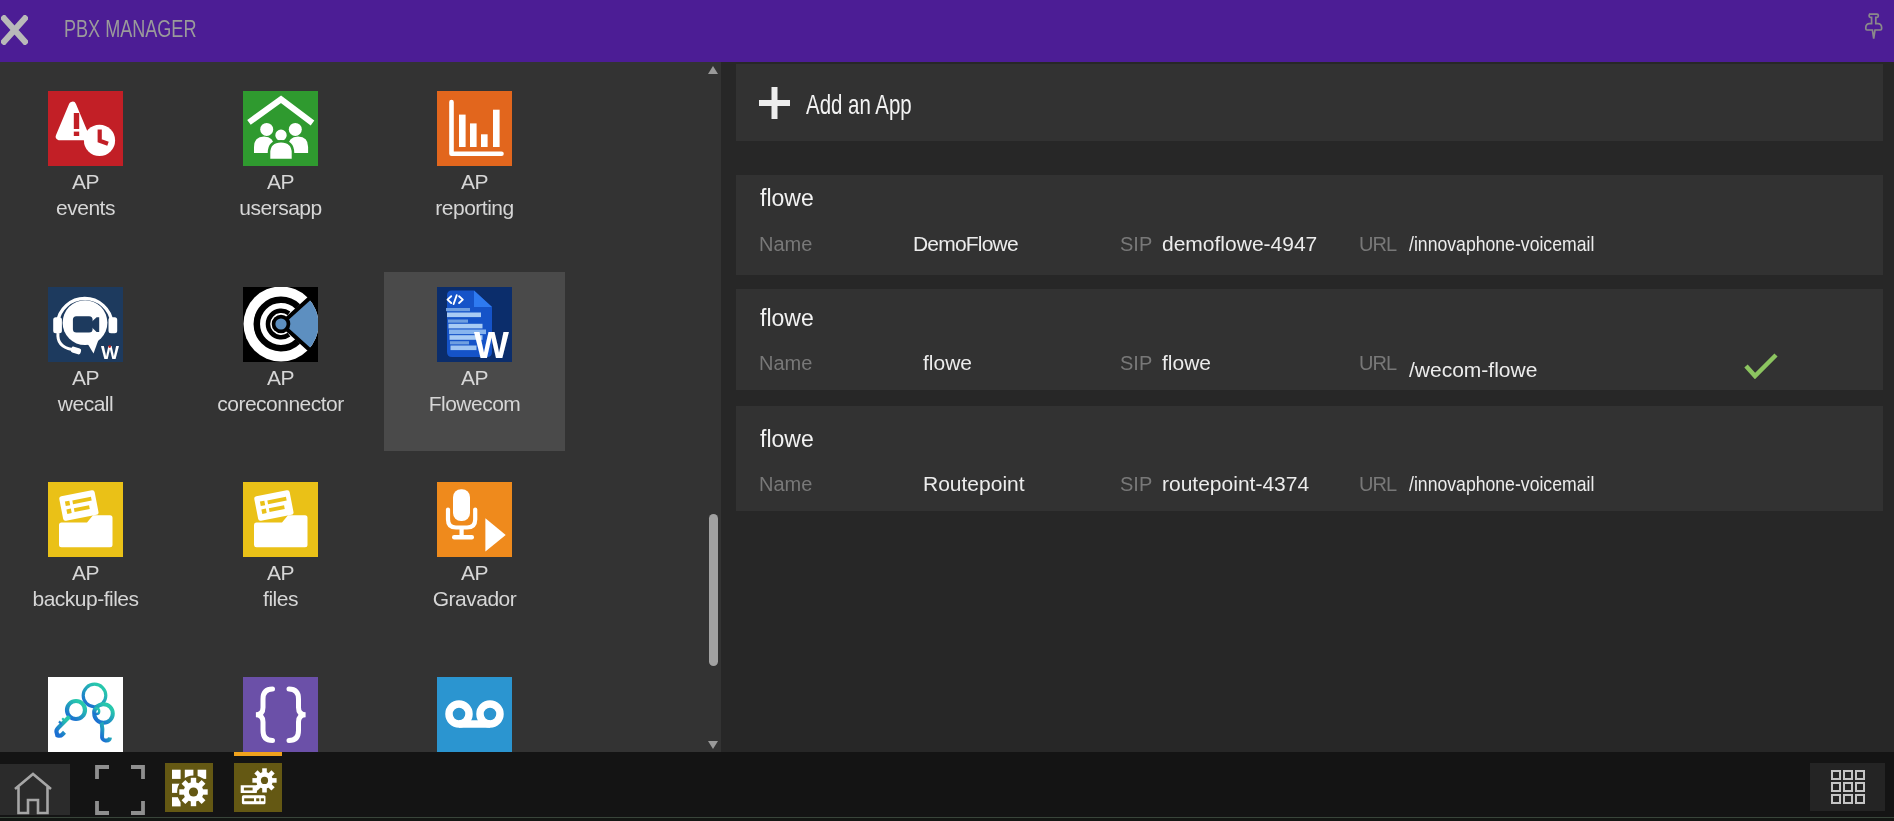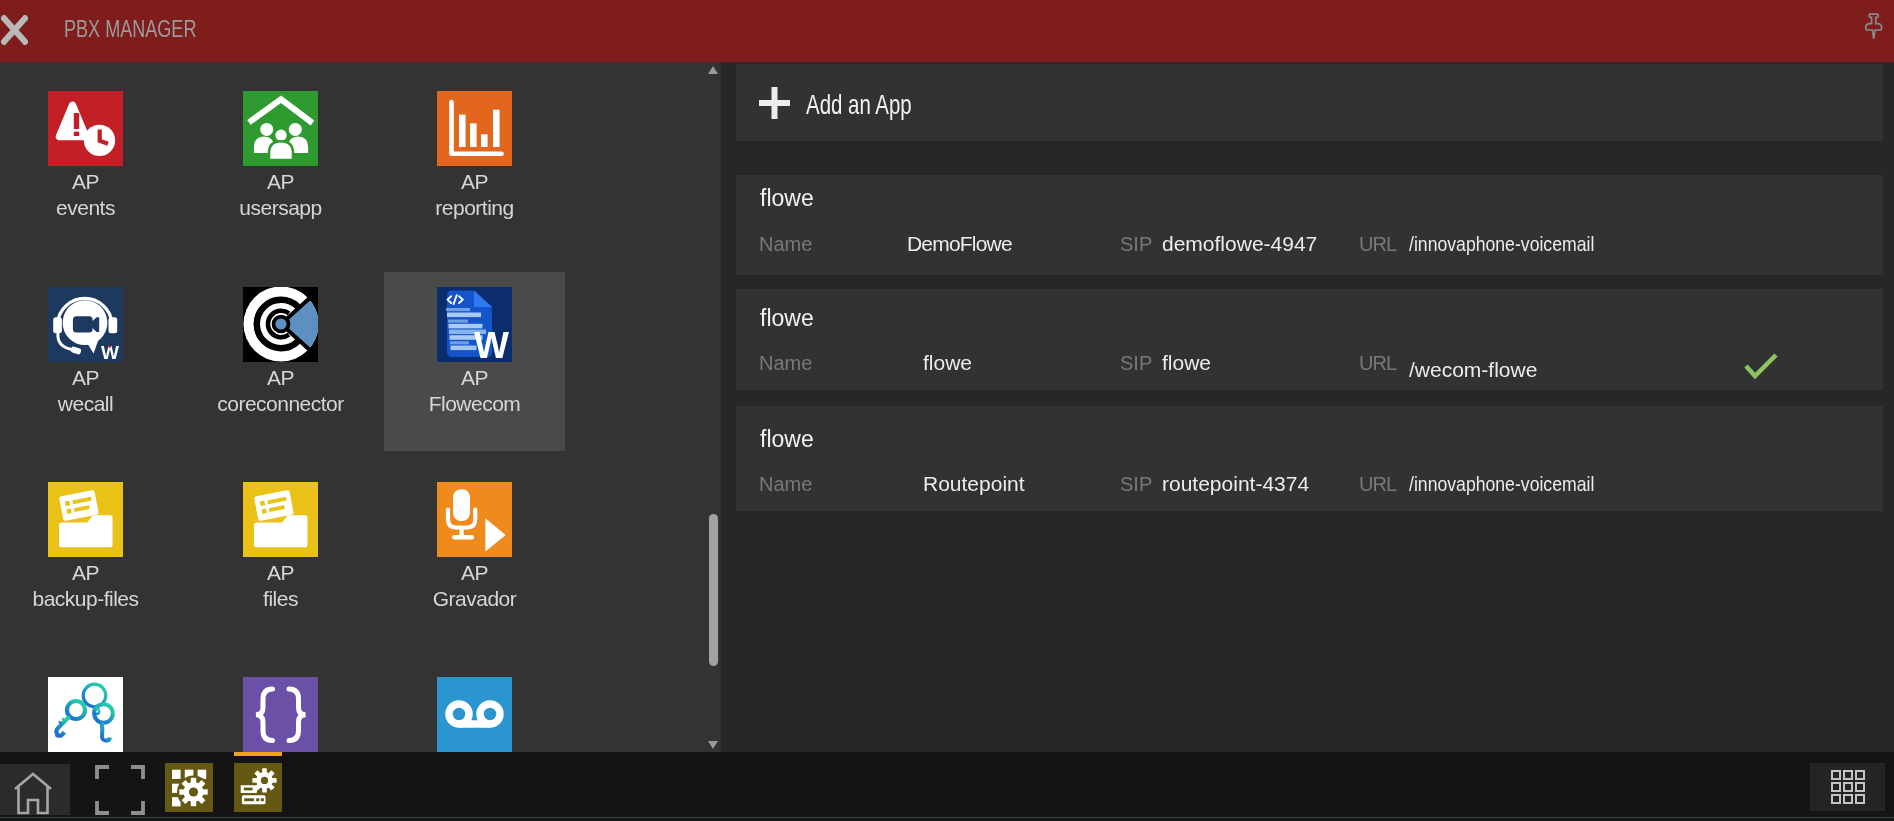--- a/index.html
+++ b/index.html
@@ -1,19 +1,19 @@
 <!DOCTYPE html>
 <html><head>
 <meta charset="utf-8">
 <style>
   * { margin:0; padding:0; box-sizing:border-box; }
   html,body { width:1894px; height:821px; overflow:hidden; background:#272727;
     font-family:"Liberation Sans", sans-serif; }
   .abs { position:absolute; }
-  #topbar { position:absolute; left:0; top:0; width:1894px; height:62px; background:#7f1d1d; }
+  #topbar { position:absolute; left:0; top:0; width:1894px; height:62px; background:#4c1d95; }
   #leftpanel { position:absolute; left:0; top:62px; width:721px; height:690px; background:#333333; }
   #rightpanel { position:absolute; left:721px; top:62px; width:1173px; height:690px; background:#272727; }
   #bottombar { position:absolute; left:0; top:752px; width:1894px; height:69px; background:#141414; }
   .card { position:absolute; left:736px; width:1147px; background:#323232; }
   .tile { position:absolute; width:181px; height:179px; }
   .tile.sel { background:#4a4a4a; }
   .ticon { position:absolute; left:53px; top:15px; width:75px; height:75px; }
   .tlabel { position:absolute; left:0; top:93px; width:181px; text-align:center;
     font-size:21px; line-height:26px; letter-spacing:-0.5px; color:#d6d6d6; }
   .glabel { color:#787878; font-size:20px; }
@@ -48,21 +48,21 @@
 <div class="card" style="top:64px;height:77px">
   <svg class="abs" style="left:23px;top:23px" width="31" height="32" viewBox="0 0 31 32">
     <path d="M15.5,0 V32 M0,16 H31" stroke="#ededed" stroke-width="6"></path>
   </svg>
   <div class="abs" style="left:70px;top:25px;font-size:28px;color:#f3f3f3;transform:scaleX(0.73);transform-origin:left top;white-space:nowrap">Add an App</div>
 </div>
 
 <div class="card" style="top:175px;height:100px">
   <div class="row ctitle" style="left:24px;top:10px">flowe</div>
   <div class="row glabel" style="left:23px;top:55.5px">Name</div>
-  <div class="row gval" style="left:171px;top:55.5px;letter-spacing:-0.8px">DemoFlowe</div>
+  <div class="row gval" style="left:177px;top:55.5px;letter-spacing:-0.8px">DemoFlowe</div>
   <div class="row glabel" style="left:384px;top:55.5px">SIP</div>
   <div class="row gval" style="left:426px;top:55.5px">demoflowe-4947</div>
   <div class="row glabel" style="left:623px;top:55.5px;letter-spacing:-1px">URL</div>
   <div class="row gval" style="left:673px;top:55.5px;transform:scaleX(0.84);transform-origin:left top">/innovaphone-voicemail</div>
 </div>
 
 <div class="card" style="top:289px;height:101px">
   <div class="row ctitle" style="left:24px;top:15.5px">flowe</div>
   <div class="row glabel" style="left:23px;top:60.5px">Name</div>
   <div class="row gval" style="left:187px;top:60.5px">flowe</div>

